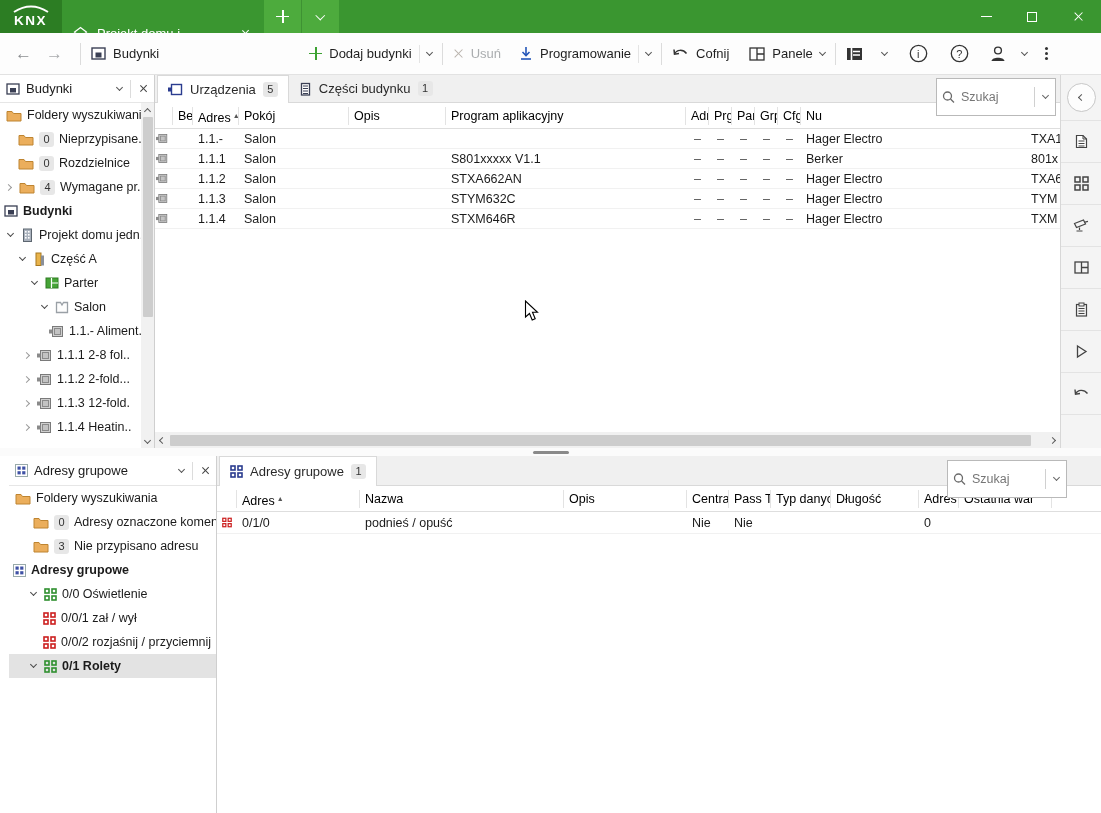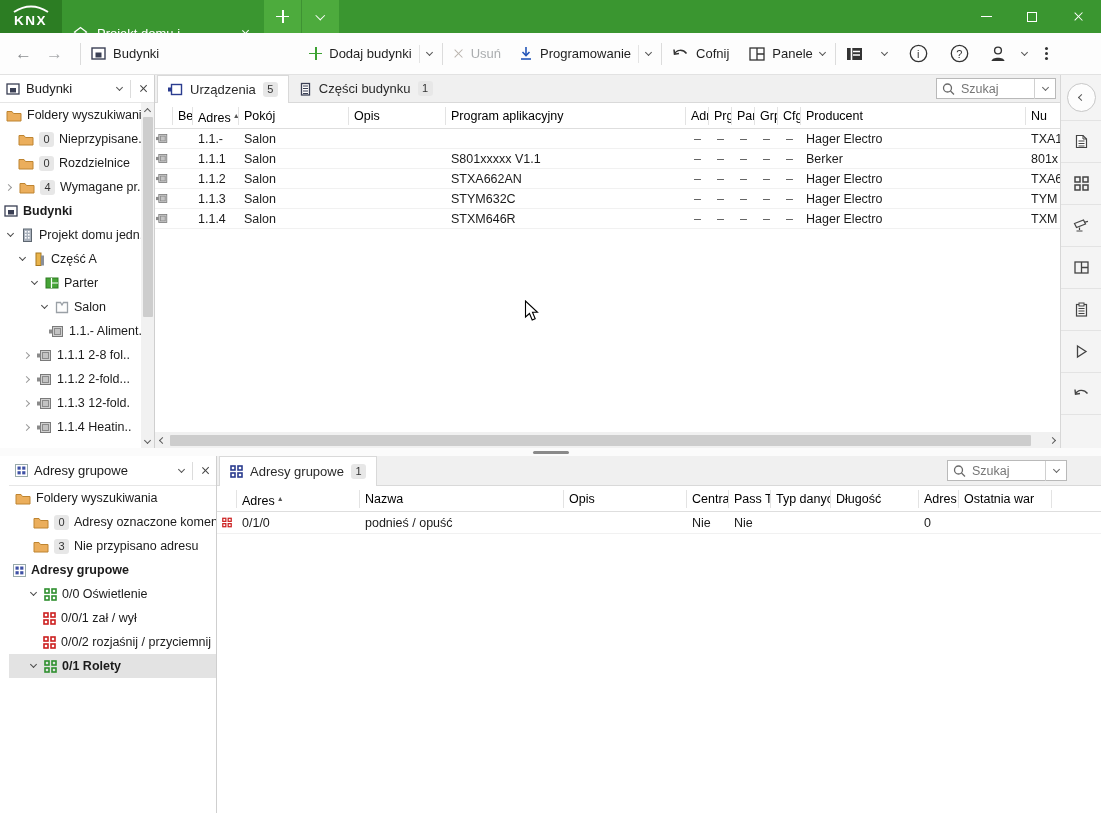--- a/index.html
+++ b/index.html
@@ -64,21 +64,21 @@
   .vscroll .sb-arrow { position:absolute; left:0; width:13px; height:13px; display:flex; align-items:center; justify-content:center; color:#5b5b5b; }
   .vscroll .thumb { position:absolute; left:1.5px; width:10px; background:#cdcdcd; border-radius:1px; }
   .hscroll { position:absolute; left:0; right:0; bottom:0; height:16px; background:#f1f1f1; display:flex; align-items:center; }
   .hscroll .sb-arrow { width:15px; display:flex; justify-content:center; color:#5b5b5b; }
   .hscroll .thumb { height:11px; background:#cdcdcd; border-radius:1px; flex:1; margin-right:14px; }
   
   .center-panel { flex:1; background:#fff; position:relative; overflow:hidden; }
   .tabstrip { height:28px; background:#f0f0f0; border-bottom:1px solid #d9d9d9; display:flex; align-items:flex-end; padding-left:2px; position:relative; }
   .tab { height:27px; display:flex; align-items:center; gap:7px; padding:0 10px; font-size:13px; color:#2a2a2a; }
   .tab.active { background:#fff; border:1px solid #d9d9d9; border-bottom:none; height:28px; margin-bottom:-1px; }
-  .searchbox { position:absolute; right:4px; top:3px; width:120px; height:21px; background:#fff; border:1px solid #b9b9b9; display:flex; align-items:center; }
+  .searchbox { position:absolute; right:4px; top:3px; width:120px; height:38px; background:#fff; border:1px solid #b9b9b9; display:flex; align-items:center; }
   .searchbox input { border:none; outline:none; flex:1; width:60px; font-size:12.5px; font-family:inherit; color:#333; padding:0 2px; background:transparent; }
   .searchbox input::placeholder { color:#767676; }
   .searchbox .sb-div { width:1px; height:20px; background:#d0d0d0; }
   .searchbox .sb-btn { width:20px; display:flex; justify-content:center; color:#666; }
   .theader { display:flex; border-bottom:1px solid #dedede; height:26px; align-items:center; background:#fff; color:#000; }
   .th { padding:0 5px; border-right:1px solid #e3e3e3; height:18px; line-height:18px; white-space:nowrap; overflow:hidden; flex:none; }
   .sort { font-size:7px; color:#555; vertical-align:4px; margin-left:2px; }
   .drow { display:flex; align-items:center; height:20px; border-bottom:1px solid #f1f1f1; white-space:nowrap; }
   .cell { padding:0 5px; overflow:hidden; flex:none; }
   .dash { text-align:center; color:#4d4d4d; }
@@ -455,21 +455,20 @@
       <div class="th c-be">Be</div>
       <div class="th c-adr"><span>Adres</span><span class="sort">▲</span></div>
       <div class="th c-pok">Pokój</div>
       <div class="th c-opis">Opis</div>
       <div class="th c-prog">Program aplikacyjny</div>
       <div class="th c-sm">Adr</div>
       <div class="th c-sm">Prg</div>
       <div class="th c-sm">Par</div>
       <div class="th c-sm">Grp</div>
       <div class="th c-sm">Cfg</div>
-      <div class="th c-prod">Producent</div>
       <div class="th c-num">Nu</div>
     </div>
 
     <div class="drow">
       <div class="cell c-ico">
           <svg width="15" height="13" viewBox="0 0 15 13">
             <rect x="3.5" y="1.5" width="10" height="10" fill="#cfcfcf" stroke="#7a7a7a"></rect>
             <rect x="5.5" y="3.5" width="6" height="6" fill="#c3c3c3" stroke="#8a8a8a"></rect>
             <rect x="0" y="4.5" width="3.5" height="4" fill="#8a8a8a"></rect>
           </svg>

